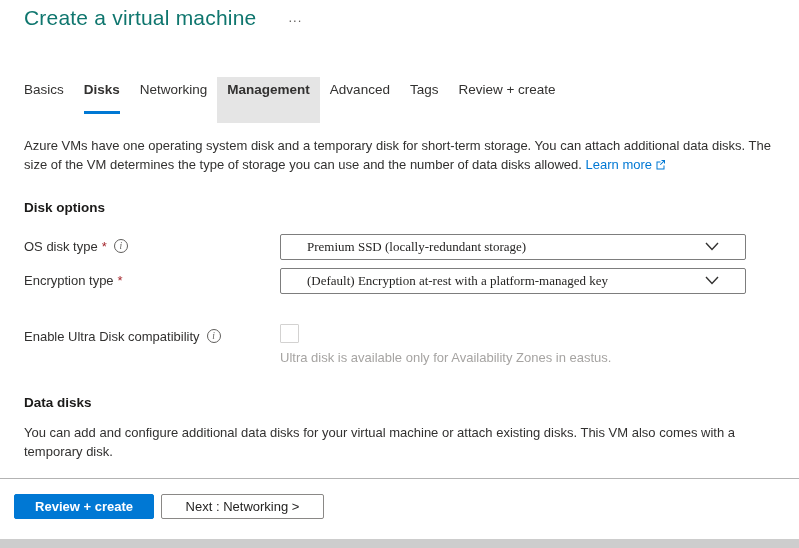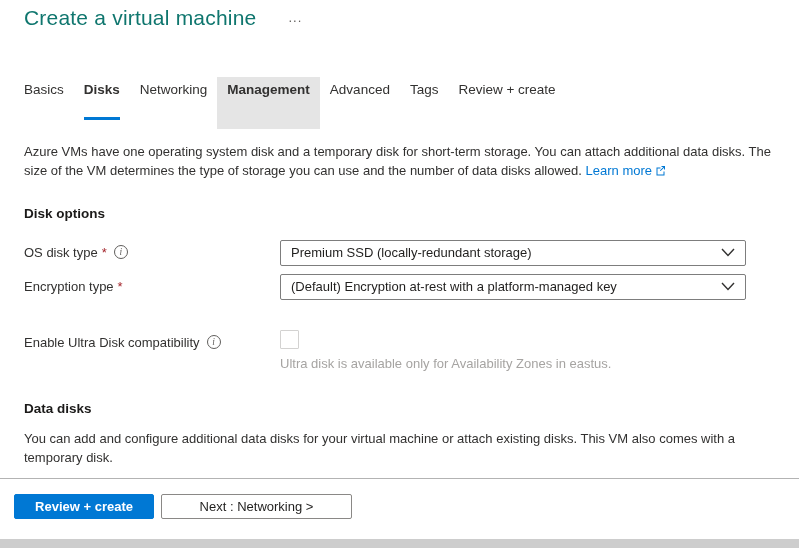--- a/index.html
+++ b/index.html
@@ -16,21 +16,21 @@
   
   .page-header { display: flex; align-items: center; margin-top: 2px; }
   .page-title { font-size: 21px; font-weight: 400; color: #0f766e; letter-spacing: 0.2px; }
   .more-btn { margin-left: 32px; color: #605e5c; font-size: 13px; letter-spacing: 1px; cursor: pointer; line-height: 10px; }
 
   
   .tabs { display: flex; margin-top: 47px; margin-left: -10px; }
   .tab { padding: 5px 10px 9px 10px; font-size: 13.5px; color: #323130; cursor: pointer; position: relative; }
   .tab .tab-label { display: inline-block; padding-bottom: 7px; }
   .tab.active { font-weight: 700; }
-  .tab.active .tab-label { border-bottom: 3px solid #0078d4; padding-bottom: 20px; }
+  .tab.active .tab-label { border-bottom: 3px solid #0078d4; padding-bottom: 14px; }
   .tab.hovered { background: #e5e5e5; font-weight: bold; }
 
   
   .intro { margin-top: 14px; font-size: 13px; line-height: 1.45; color: #323130; max-width: 770px; }
   .link { color: #0078d4; text-decoration: none; cursor: pointer; white-space: nowrap; }
   .ext-icon { display: inline-block; vertical-align: -1px; margin-left: 3px; }
 
   
   .section-heading { font-size: 13.5px; font-weight: 700; color: #1b1a19; }
   .disk-options-heading { margin-top: 24px; }
@@ -48,22 +48,22 @@
     width: 14px; height: 14px; margin-left: 7px;
     border: 1px solid #605e5c; border-radius: 50%;
     font-size: 9.5px; color: #605e5c; font-family: "Liberation Serif", serif;
     font-style: italic; cursor: pointer; flex: 0 0 auto;
   }
   .control-col { width: 466px; }
   .dropdown {
     width: 466px; height: 26px;
     border: 1px solid #7d7d7d; border-radius: 2px;
     background: #fff; display: flex; align-items: center;
-    font-size: 13px; color: #201f1e; padding: 0 10px;
-    cursor: pointer; justify-content: space-between;
+    font-size: 13px; color: #201f1e; padding: 0 26px;
+    cursor: pointer; justify-content: space-between; font-family: Liberation Serif, serif;
   }
   .chevron { flex: 0 0 auto; margin-left: 8px; }
 
   
   .checkbox {
     width: 19px; height: 19px; border: 1px solid #d3d2d1;
     background: #fff; border-radius: 1px; cursor: default;
   }
   .helper-text { margin-top: 7px; font-size: 13px; color: #a6a4a2; }
 
@@ -90,21 +90,21 @@
     background: #ffffff; border-top: 1px solid #b3b3b3; z-index: 5;
   }
   .footer-buttons { display: flex; align-items: center; margin: 15px 0 0 14px; }
   .btn { font-size: 13px; height: 25px; display: inline-flex; align-items: center; justify-content: center; cursor: pointer; border-radius: 2px; }
   .btn-primary {
     background: #0078d4; color: #fff; border: 1px solid #0078d4;
     width: 140px; font-weight: 700;
   }
   .btn-secondary { background: #fff; color: #201f1e; border: 1px solid #8a8886; padding: 0 18px; }
   .btn-previous { margin-left: 53px; width: 107px; }
-  .btn-next { margin-left: 7px; width: 191px; }
+  .btn-next { margin-left: 7px; width: 163px; }
 
   .bottom-bar {
     position: absolute; left: 0; top: 539px; width: 799px; height: 9px;
     background: #cdcdcd; z-index: 6;
   }
 </style>
 </head>
 <body>
 
 <div class="content">

